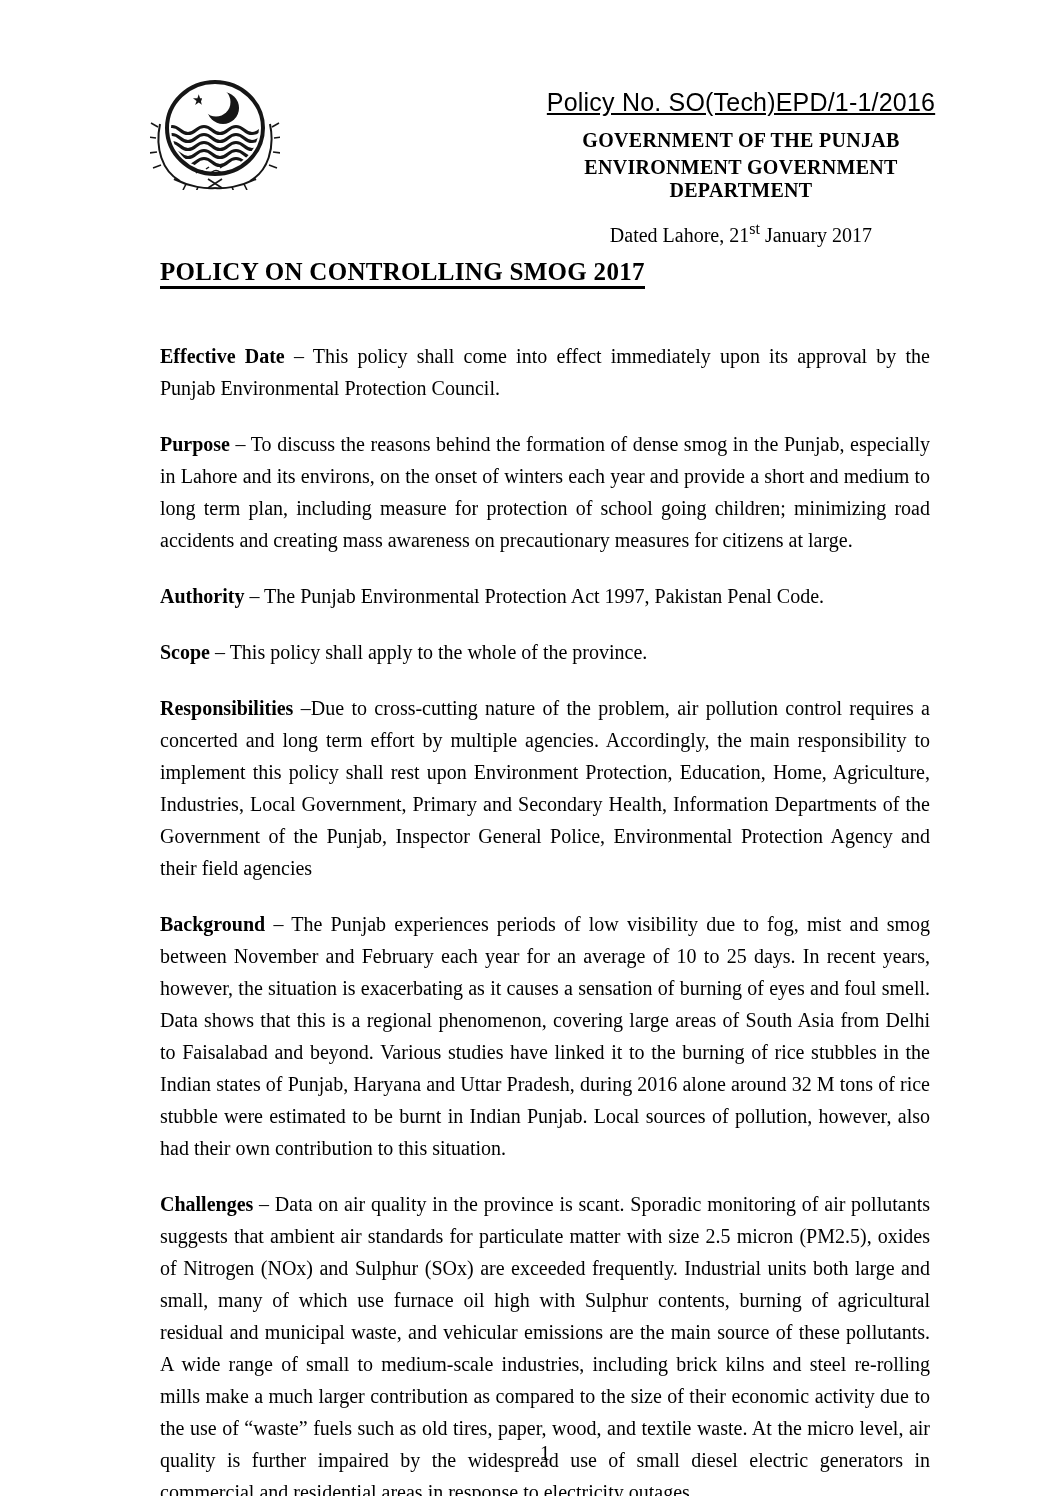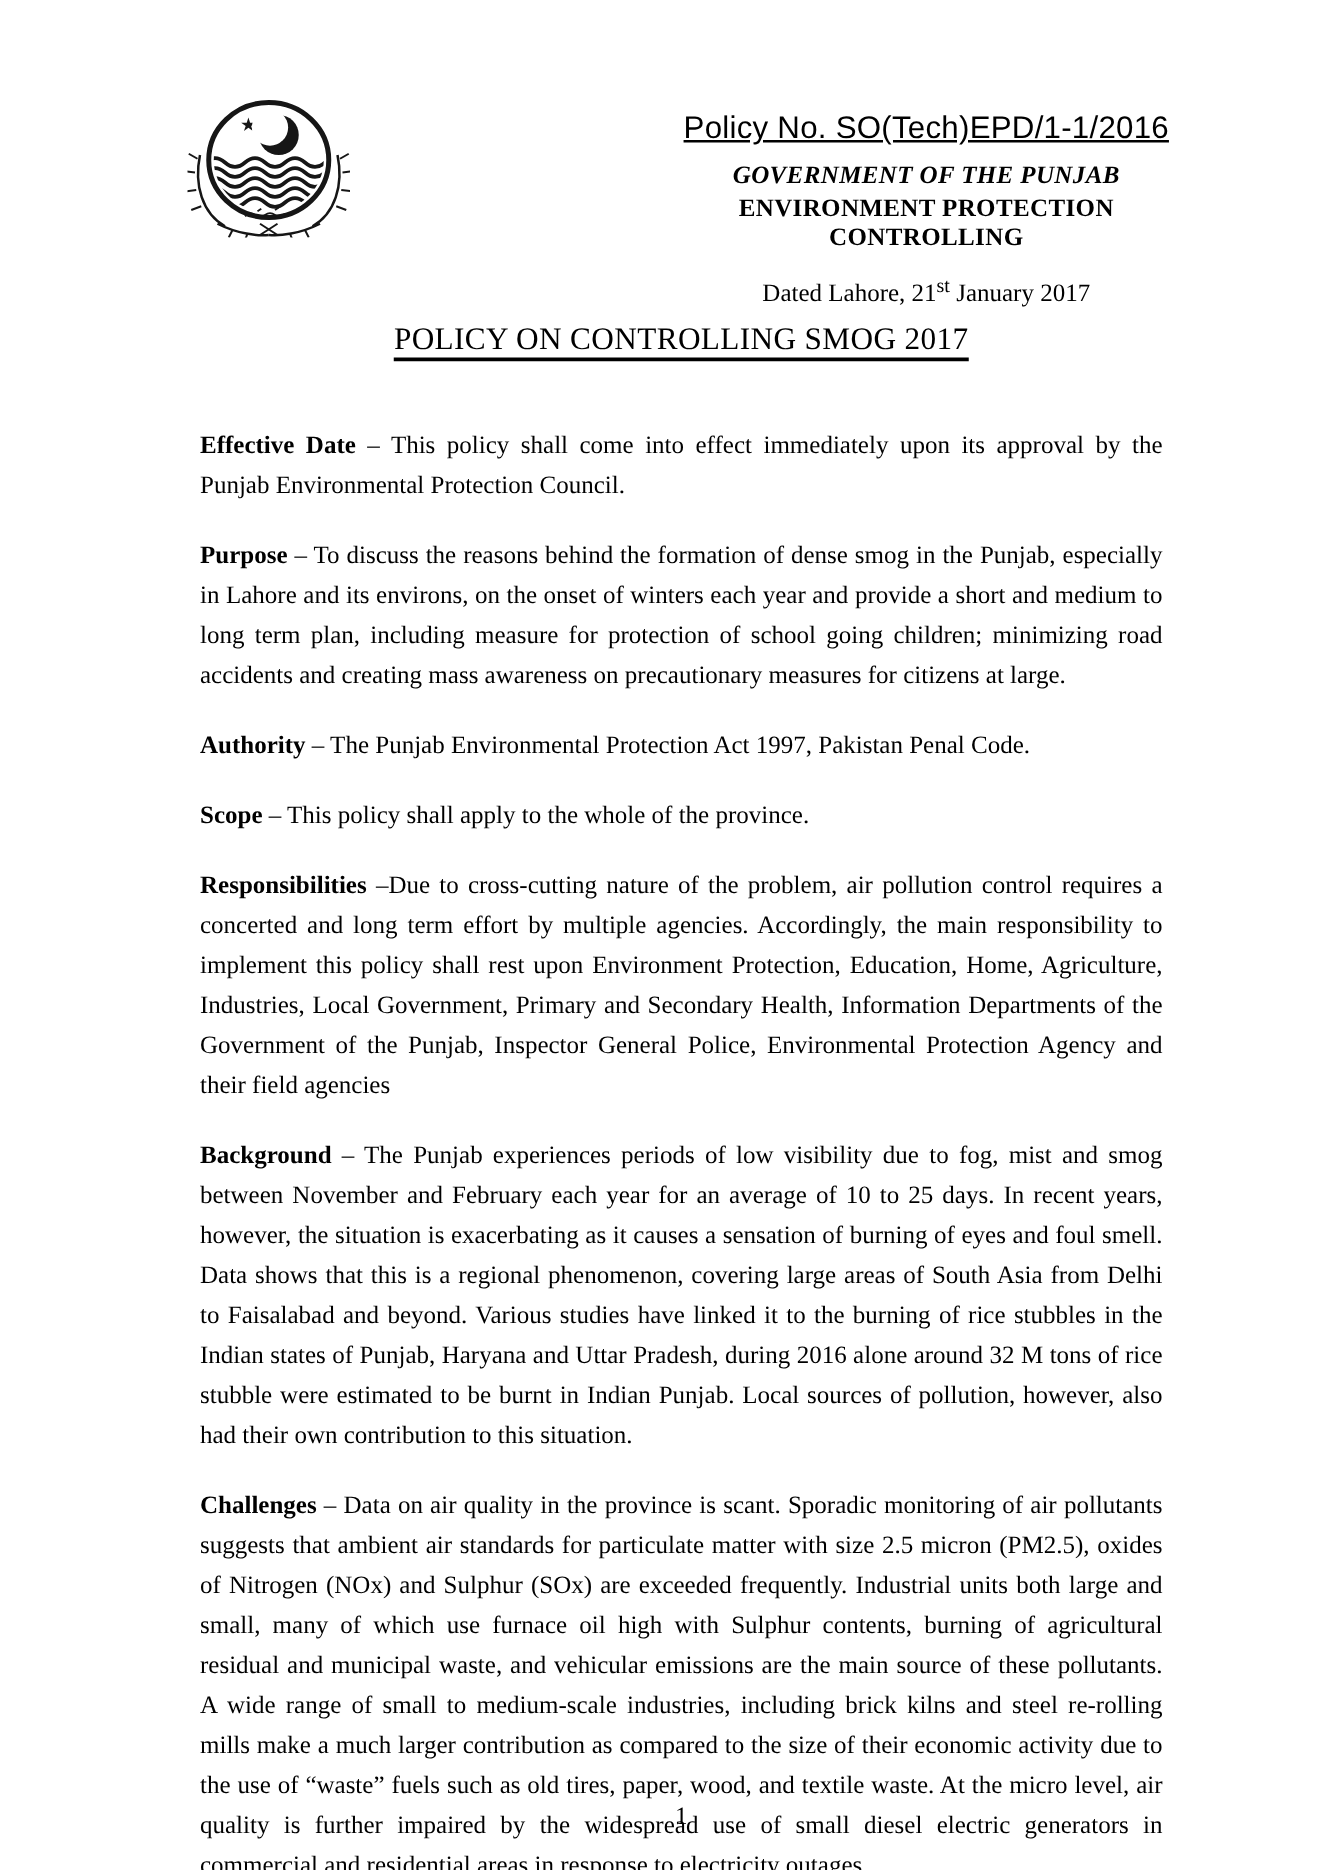--- a/index.html
+++ b/index.html
@@ -31,43 +31,41 @@
     font-family:"Liberation Sans", sans-serif;
     font-size:25px;
     letter-spacing:0.2px;
     text-decoration:underline;
   }
   .gov-line {
     font-size:20px;
     font-weight:bold;
     margin-top:12px;
     letter-spacing:0.3px;
-    font-style:italic;
   }
   .dept-line {
     font-size:20px;
     font-weight:bold;
     margin-top:4px;
     letter-spacing:0.3px;
   }
   .date-line {
     font-size:20px;
     margin-top:22px;
   }
   .date-line sup { font-size:16px; line-height:0; }
   .content {
     position:absolute;
     left:160px;
     top:258px;
     width:770px;
   }
   .doc-title {
-    text-align:center;
     font-size:25px;
-    font-weight:normal;
+    font-weight:bold;
     letter-spacing:0.3px;
     margin-bottom:54px;
   }
   .doc-title .underline {
     border-bottom:3px solid #000;
     padding-bottom:1px;
   }
   .para {
     font-size:20px;
     line-height:32px;
@@ -140,21 +138,21 @@
         <path d="M46,93 q4,-4 8,-1 q4,3 8,0 q4,-3 8,0 q4,3 8,-1"></path>
         <path d="M56,89 l3,-2"></path>
           <path d="M70,88 l3,-2"></path>
       </g>
     </svg>
   </div>
 
   <div class="header-block">
     <div class="policy-no">Policy No. SO(Tech)EPD/1-1/2016</div>
     <div class="gov-line">GOVERNMENT OF THE PUNJAB</div>
-    <div class="dept-line">ENVIRONMENT PROTECTION CONTROLLING</div>
+    <div class="dept-line">ENVIRONMENT GOVERNMENT DEPARTMENT</div>
     <div class="date-line"><span>Dated Lahore, 21</span><sup>st</sup><span> January 2017</span></div>
   </div>
 
   <div class="content">
     <div class="doc-title"><span class="underline">POLICY ON CONTROLLING SMOG 2017</span></div>
 
     <p class="para"><span class="lead">Effective Date</span><span> – </span><span>This policy shall come into effect immediately upon its approval by the Punjab Environmental Protection Council.</span></p>
 
 
     <p class="para"><span class="lead">Purpose</span><span> – </span><span>To discuss the reasons behind the formation of dense smog in the Punjab, especially in Lahore and its environs, on the onset of winters each year and provide a short and medium to long term plan, including measure for protection of school going children; minimizing road accidents and creating mass awareness on precautionary measures for citizens at large.</span></p>

